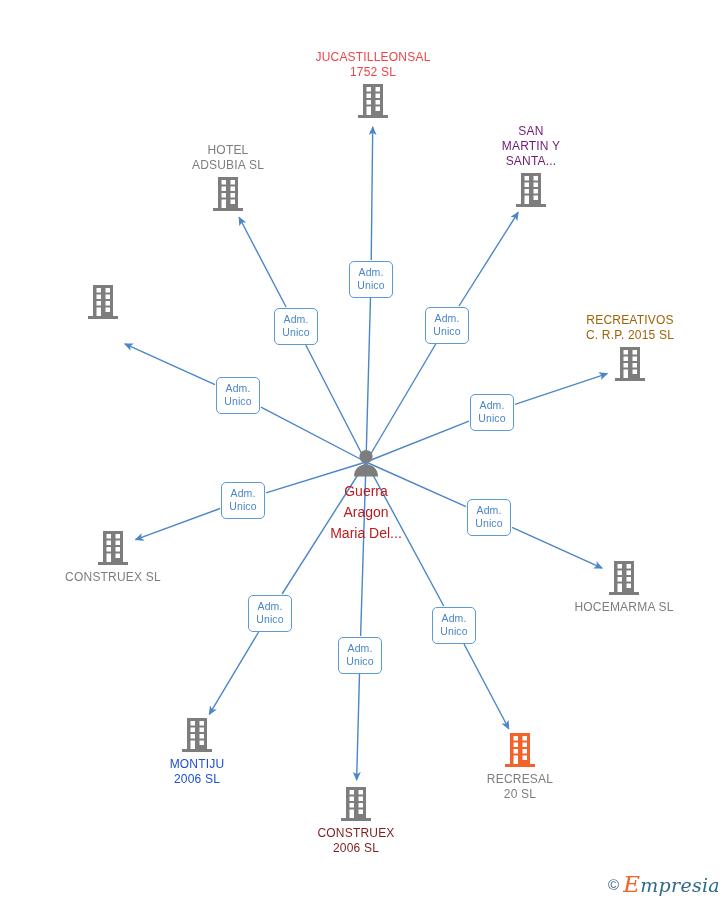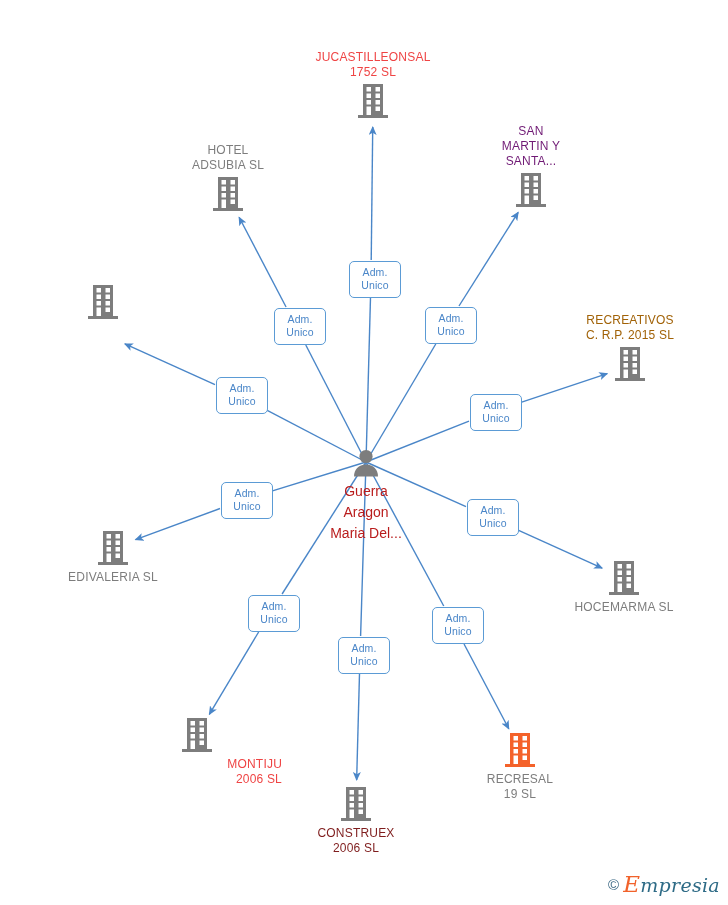--- a/index.html
+++ b/index.html
@@ -49,21 +49,21 @@
     font-size: 14px;
     color: #b91c1c;
     line-height: 21px;
     margin-top: 2px;
     white-space: pre-line;
   }
 
   .edge-label {
     position: absolute;
     box-sizing: border-box;
-    width: 52px;
+    width: 44px;
     height: 37px;
     margin-left: -22px;
     margin-top: -18px;
     border: 1px solid #5b9bd5;
     border-radius: 5px;
     background: #ffffff;
     color: #4a86c8;
     font-size: 10.5px;
     line-height: 13px;
     text-align: center;
@@ -250,21 +250,21 @@
             <rect x="9.5" y="5" width="4.5" height="4.5"></rect>
             <rect x="18.5" y="5" width="4.5" height="4.5"></rect>
             <rect x="9.5" y="11.5" width="4.5" height="4.5"></rect>
             <rect x="18.5" y="11.5" width="4.5" height="4.5"></rect>
             <rect x="9.5" y="18" width="4.5" height="4.5"></rect>
             <rect x="18.5" y="18" width="4.5" height="4.5"></rect>
             <rect x="18.5" y="24.5" width="4.5" height="4.5"></rect>
             <rect x="9.5" y="24.5" width="4.5" height="8.5"></rect>
           </g>
         </svg>
-        <div class="node-label" style="color: rgb(125, 125, 125);">EDIVALERIA SL</div>
+        <div class="node-label" style="color: rgb(125, 125, 125);">CONSTRUEX SL</div>
       </div>
       <div class="node label-below" style="left: 624px; top: 559px;">
         <svg width="32" height="38" viewBox="0 0 32 38" class="node-icon">
           <g fill="#7d7d7d">
             <path d="M6,2 H26 V33 H6 Z"></path>
             <rect x="1" y="33" width="30" height="3"></rect>
           </g>
           <g fill="#ffffff">
             <rect x="9.5" y="5" width="4.5" height="4.5"></rect>
             <rect x="18.5" y="5" width="4.5" height="4.5"></rect>
@@ -288,21 +288,21 @@
             <rect x="9.5" y="5" width="4.5" height="4.5"></rect>
             <rect x="18.5" y="5" width="4.5" height="4.5"></rect>
             <rect x="9.5" y="11.5" width="4.5" height="4.5"></rect>
             <rect x="18.5" y="11.5" width="4.5" height="4.5"></rect>
             <rect x="9.5" y="18" width="4.5" height="4.5"></rect>
             <rect x="18.5" y="18" width="4.5" height="4.5"></rect>
             <rect x="18.5" y="24.5" width="4.5" height="4.5"></rect>
             <rect x="9.5" y="24.5" width="4.5" height="8.5"></rect>
           </g>
         </svg>
-        <div class="node-label" style="color: #ef4444; text-align: right;">MONTIJU
+        <div class="node-label" style="color: #1d4ed8;">MONTIJU
 2006 SL</div>
       </div>
       <div class="node label-below" style="left: 356px; top: 785px;">
         <svg width="32" height="38" viewBox="0 0 32 38" class="node-icon">
           <g fill="#7d7d7d">
             <path d="M6,2 H26 V33 H6 Z"></path>
             <rect x="1" y="33" width="30" height="3"></rect>
           </g>
           <g fill="#ffffff">
             <rect x="9.5" y="5" width="4.5" height="4.5"></rect>
@@ -329,21 +329,21 @@
             <rect x="18.5" y="5" width="4.5" height="4.5"></rect>
             <rect x="9.5" y="11.5" width="4.5" height="4.5"></rect>
             <rect x="18.5" y="11.5" width="4.5" height="4.5"></rect>
             <rect x="9.5" y="18" width="4.5" height="4.5"></rect>
             <rect x="18.5" y="18" width="4.5" height="4.5"></rect>
             <rect x="18.5" y="24.5" width="4.5" height="4.5"></rect>
             <rect x="9.5" y="24.5" width="4.5" height="8.5"></rect>
           </g>
         </svg>
         <div class="node-label" style="color: rgb(125, 125, 125);">RECRESAL
-19  SL</div>
+20  SL</div>
       </div>
     </div>
   <div id="edge-labels">
       <div class="edge-label" style="left: 371px; top: 279px; border-color: rgb(91, 155, 213); color: rgb(74, 134, 200);">
         <span>Adm.</span>
         <span>Unico</span>
       </div>
       <div class="edge-label" style="left: 296px; top: 326px; border-color: rgb(91, 155, 213); color: rgb(74, 134, 200);">
         <span>Adm.</span>
         <span>Unico</span>

